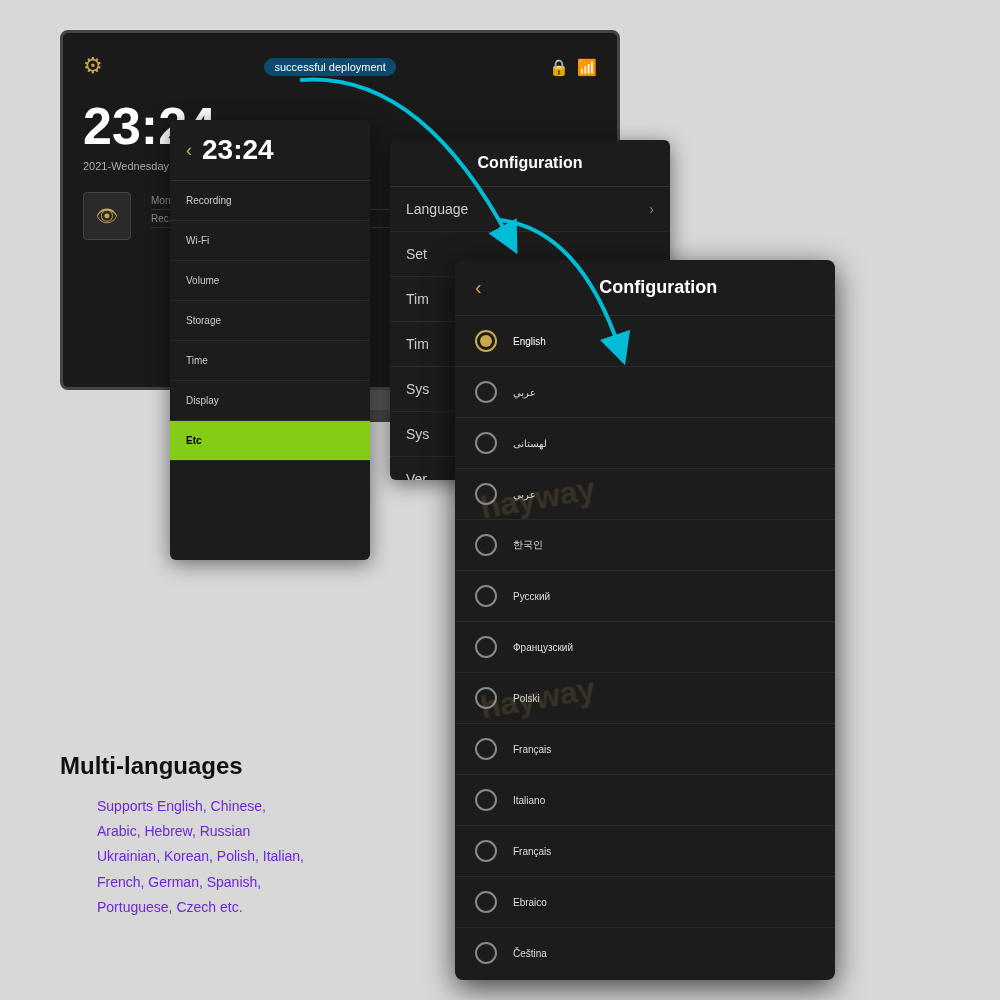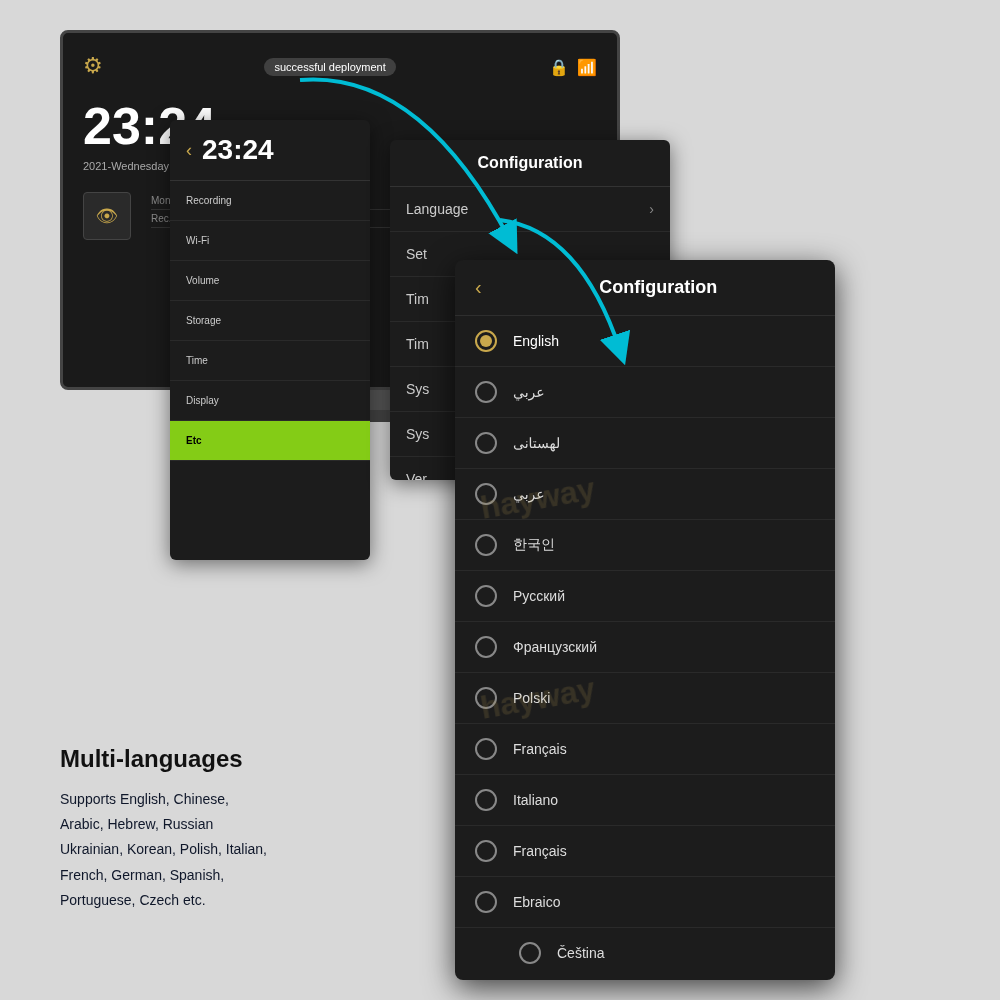--- a/index.html
+++ b/index.html
@@ -54,21 +54,21 @@
       align-items: center;
       margin-bottom: 15px;
     }
     .gear-icon-mon {
       width: 28px;
       height: 28px;
       color: #c9a84c;
       font-size: 22px;
     }
     .monitor-status-pill {
-      background: #404040;
+      background: #0c4a6e;
       color: #fff;
       font-size: 11px;
       padding: 3px 10px;
       border-radius: 12px;
     }
     .monitor-icons-right {
       display: flex;
       gap: 8px;
       font-size: 16px;
       color: #fff;
@@ -231,26 +231,25 @@
       overflow-y: auto;
       max-height: calc(100% - 60px);
     }
     .lang-item {
       display: flex;
       align-items: center;
       padding: 14px 20px;
       border-bottom: 1px solid #2a2a2a;
       cursor: pointer;
       color: #ccc;
-      font-size: 14px;
+      font-size: 10px;
       gap: 16px;
     }
     .lang-item:last-child {
       border-bottom: none;
-      margin-left: 44px;
     }
     .radio-outer {
       width: 22px;
       height: 22px;
       border-radius: 50%;
       border: 2px solid #888;
       display: flex;
       align-items: center;
       justify-content: center;
       flex-shrink: 0;
@@ -287,34 +286,35 @@
     
     .arrow-svg {
       position: absolute;
       z-index: 40;
       pointer-events: none;
     }
 
     
     .bottom-text {
       position: absolute;
-      bottom: 87px;
+      bottom: 80px;
       left: 60px;
       width: 340px;
     }
     .bottom-title {
       font-size: 24px;
       font-weight: bold;
       color: #111;
       margin-bottom: 14px;
     }
     .bottom-desc {
       font-size: 14px;
-      color: #0f172a;
+      color: #6d28d9;
       line-height: 1.8;
+      margin-left: 37px;
     }
   </style>
 </head>
 <body>
 
 <div class="monitor-container">
   <div class="monitor-screen">
     <div class="monitor-inner">
       <div class="monitor-top-bar">
         <span class="gear-icon-mon">⚙</span>

